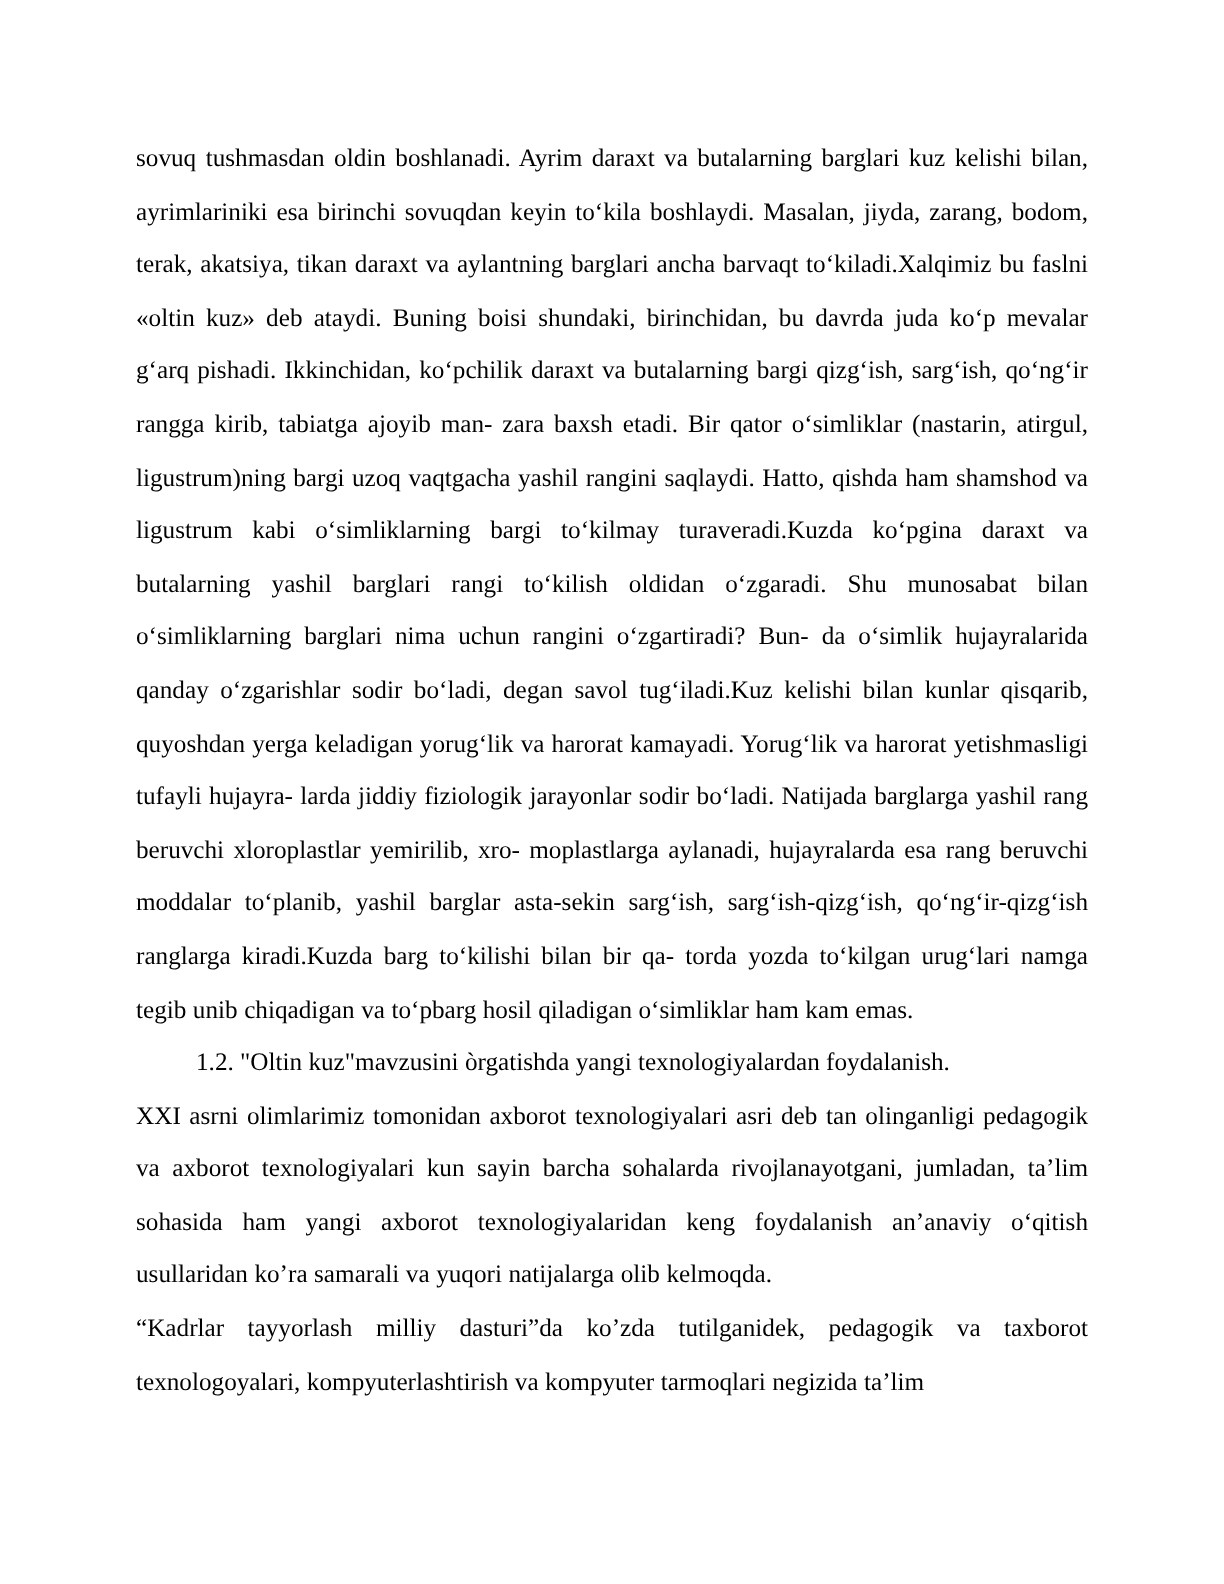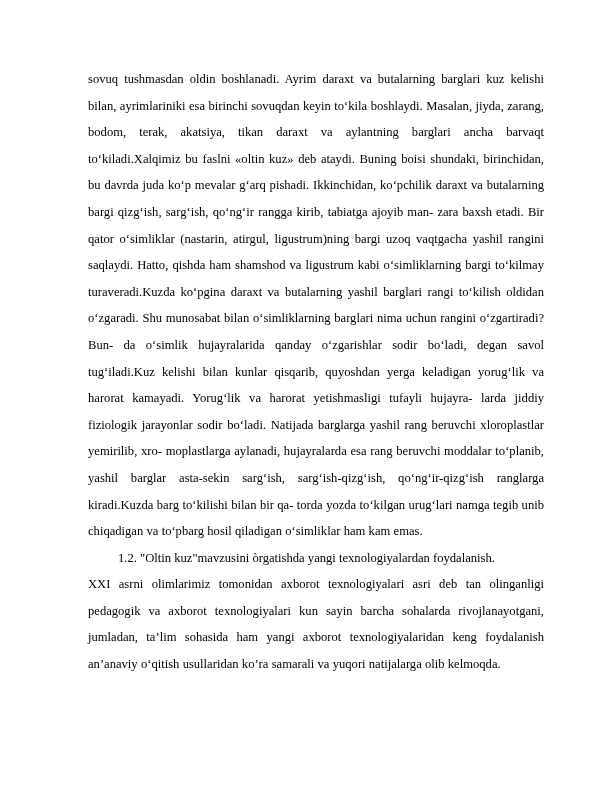--- a/index.html
+++ b/index.html
@@ -11,21 +11,21 @@
     width: 612px;
     height: 792px;
     font-family: "Liberation Serif", serif;
     color: #000000;
     overflow: hidden;
   }
   .page {
     box-sizing: border-box;
     width: 612px;
     height: 792px;
-    padding: 66px 68px 0 88px;
+    padding: 66px 68px 0 68px;
     background: #ffffff;
   }
   .para {
     margin: 0;
     font-size: 12.6px;
     line-height: 26.6px;
     text-align: justify;
     text-justify: inter-word;
     word-spacing: 0.1px;
   }
@@ -41,14 +41,15 @@
 <body>
 
 <div class="page">
 
   <p class="para">sovuq tushmasdan oldin boshlanadi. Ayrim daraxt va butalarning barglari kuz kelishi bilan, ayrimlariniki esa birinchi sovuqdan keyin to‘kila boshlaydi. Masalan, jiyda, zarang, bodom, terak, akatsiya, tikan daraxt va aylantning barglari ancha barvaqt to‘kiladi.Xalqimiz bu faslni «oltin kuz» deb ataydi. Buning boisi shundaki, birinchidan, bu davrda juda ko‘p mevalar g‘arq pishadi. Ikkinchidan, ko‘pchilik daraxt va butalarning bargi qizg‘ish, sarg‘ish, qo‘ng‘ir rangga kirib, tabiatga ajoyib man- zara baxsh etadi. Bir qator o‘simliklar (nastarin, atirgul, ligustrum)ning bargi uzoq vaqtgacha yashil rangini saqlaydi. Hatto, qishda ham shamshod va ligustrum kabi o‘simliklarning bargi to‘kilmay turaveradi.Kuzda ko‘pgina daraxt va butalarning yashil barglari rangi to‘kilish oldidan o‘zgaradi. Shu munosabat bilan o‘simliklarning barglari nima uchun rangini o‘zgartiradi? Bun- da o‘simlik hujayralarida qanday o‘zgarishlar sodir bo‘ladi, degan savol tug‘iladi.Kuz kelishi bilan kunlar qisqarib, quyoshdan yerga keladigan yorug‘lik va harorat kamayadi. Yorug‘lik va harorat yetishmasligi tufayli hujayra- larda jiddiy fiziologik jarayonlar sodir bo‘ladi. Natijada barglarga yashil rang beruvchi xloroplastlar yemirilib, xro- moplastlarga aylanadi, hujayralarda esa rang beruvchi moddalar to‘planib, yashil barglar asta-sekin sarg‘ish, sarg‘ish-qizg‘ish, qo‘ng‘ir-qizg‘ish ranglarga kiradi.Kuzda barg to‘kilishi bilan bir qa- torda yozda to‘kilgan urug‘lari namga tegib unib chiqadigan va to‘pbarg hosil qiladigan o‘simliklar ham kam emas.</p>
 
   <p class="para-indent">1.2. "Oltin kuz"mavzusini òrgatishda yangi texnologiyalardan foydalanish.</p>
 
   <p class="para">XXI asrni olimlarimiz tomonidan axborot texnologiyalari asri deb tan olinganligi pedagogik va axborot texnologiyalari kun sayin barcha sohalarda rivojlanayotgani, jumladan, ta’lim sohasida ham yangi axborot texnologiyalaridan keng foydalanish an’anaviy o‘qitish usullaridan ko’ra samarali va yuqori natijalarga olib kelmoqda.</p>
 
+  <p class="para">“Kadrlar tayyorlash milliy dasturi”da ko’zda tutilganidek, pedagogik va taxborot texnologoyalari, kompyuterlashtirish va kompyuter tarmoqlari negizida ta’lim</p>
 
 </div>
 
 </body></html>

